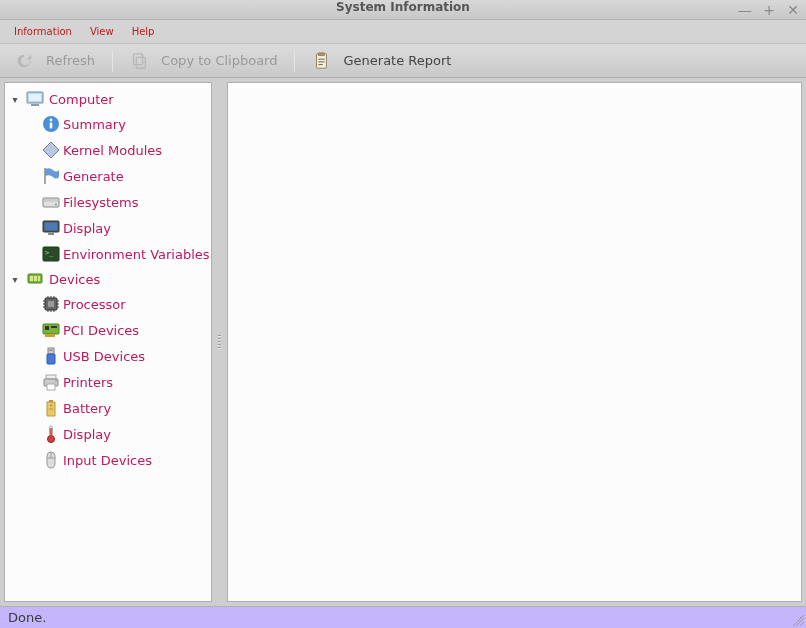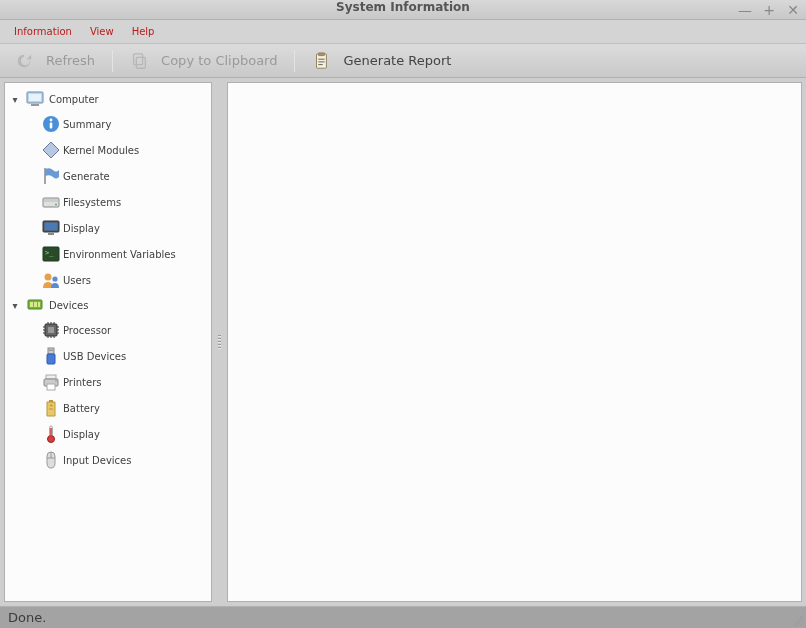--- a/index.html
+++ b/index.html
@@ -115,30 +115,30 @@
     padding: 2px 2px;
   }
   .exp {
     width: 12px; height: 12px;
     display:flex; align-items:center; justify-content:center;
     color:#555; font-size:10px; flex:0 0 12px;
   }
   .node-icon {
     width: 20px; height: 20px; flex: 0 0 20px;
   }
-  .node-lbl { font-size: 10px; color: #404040; white-space: nowrap; }
+  .node-lbl { font-size: 13px; color: #be185d; white-space: nowrap; }
   .child {
     display: flex;
     align-items: center;
     gap: 2px;
     padding: 3px 2px 3px 34px;
   }
   .statusbar {
     height: 22px;
-    background: #a3a3a3;
+    background: #c4b5fd;
     border-top: 1px solid #b0b0b0;
     display: flex;
     align-items: center;
     padding: 0 8px;
     font-size: 13px;
     color: #3c3c3c;
     position: relative;
   }
   .statusbar::after{
     content:""; position:absolute; right:2px; bottom:2px; width:12px; height:12px;
@@ -263,31 +263,20 @@
         <span class="node-lbl">Display</span>
       </div>
       <div class="child">
         <span class="node-icon">
             <svg viewBox="0 0 20 20">
               <rect x="2" y="3" width="16" height="14" rx="1" fill="#2a4a2a" stroke="#1a3a1a"></rect>
               <text x="4" y="11" font-size="7" fill="#8aea8a" font-family="monospace">&gt;_</text>
             </svg>
           </span>
         <span class="node-lbl">Environment Variables</span>
-      </div>
-      <div class="child">
-        <span class="node-icon">
-            <svg viewBox="0 0 20 20">
-              <circle cx="7" cy="7" r="3.5" fill="#e8a048"></circle>
-              <path d="M2 18 Q2 12 7 12 Q12 12 12 18 Z" fill="#e8a048"></path>
-              <circle cx="14" cy="9" r="2.6" fill="#5a8ad5"></circle>
-              <path d="M10 18 Q10 13 14 13 Q18 13 18 18 Z" fill="#5a8ad5"></path>
-            </svg>
-          </span>
-        <span class="node-lbl">Users</span>
       </div>
 
       <div class="grp">
         <span class="exp">▾</span>
         <span class="node-icon">
           <svg viewBox="0 0 20 20">
               <rect x="3" y="5" width="14" height="9" rx="1" fill="#7ab53a" stroke="#4a8520"></rect>
               <rect x="5" y="7" width="3" height="5" fill="#d8e890"></rect>
               <rect x="9" y="7" width="3" height="5" fill="#d8e890"></rect>
               <rect x="13" y="7" width="2" height="5" fill="#d8e890"></rect>
@@ -315,20 +304,31 @@
                 <line x1="16" y1="10" x2="18" y2="10"></line>
                 <line x1="16" y1="13" x2="18" y2="13"></line>
               </g>
             </svg>
           </span>
         <span class="node-lbl">Processor</span>
       </div>
       <div class="child">
         <span class="node-icon">
             <svg viewBox="0 0 20 20">
+              <rect x="2" y="4" width="16" height="10" rx="1" fill="#7ab53a" stroke="#4a8520"></rect>
+              <rect x="4" y="6" width="4" height="4" fill="#333"></rect>
+              <rect x="10" y="6" width="6" height="2" fill="#333"></rect>
+              <rect x="4" y="14" width="10" height="3" fill="#c8a030"></rect>
+            </svg>
+          </span>
+        <span class="node-lbl">PCI Devices</span>
+      </div>
+      <div class="child">
+        <span class="node-icon">
+            <svg viewBox="0 0 20 20">
               <rect x="7" y="2" width="6" height="6" fill="#ccc" stroke="#888"></rect>
               <rect x="6" y="8" width="8" height="10" rx="1" fill="#4a7ad5" stroke="#2a5ab5"></rect>
               <rect x="8.5" y="3.5" width="1" height="1.5" fill="#666"></rect>
               <rect x="10.5" y="3.5" width="1" height="1.5" fill="#666"></rect>
             </svg>
           </span>
         <span class="node-lbl">USB Devices</span>
       </div>
       <div class="child">
         <span class="node-icon">

